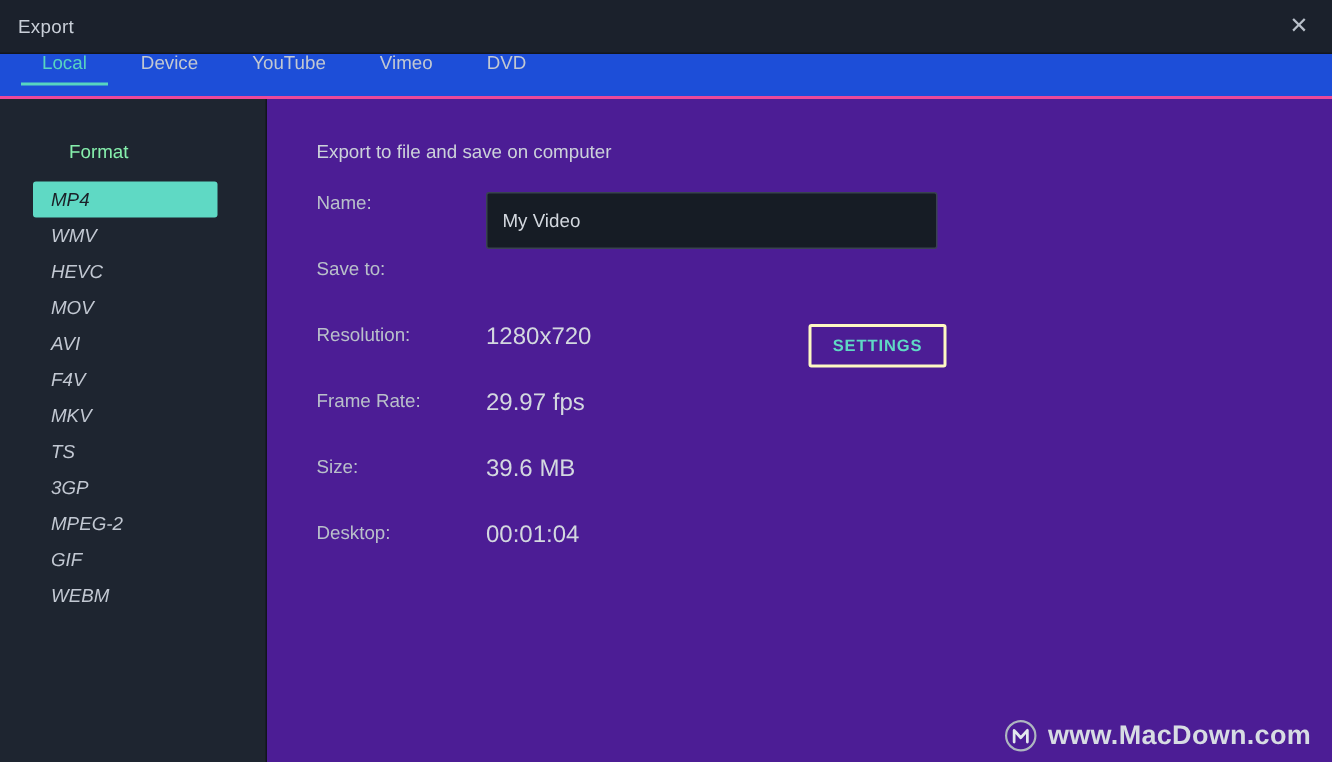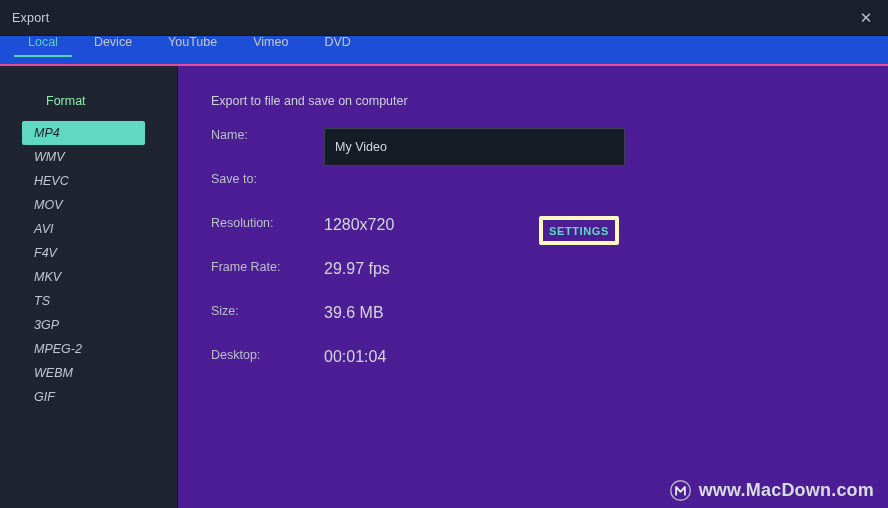--- a/index.html
+++ b/index.html
@@ -169,23 +169,23 @@
     transform: translateY(-50%);
     width: 16px; height: 14px;
     cursor: pointer;
   }
   .plain-value {
     font-size: 16px;
     color: #d3d8df;
     width: 215px;
   }
   .settings-btn {
-    width: 80px;
+    width: 92px;
     height: 29px;
-    border: 4px solid #fef9c3;
+    border: 2px solid #fef9c3;
     border-radius: 2px;
     background: transparent;
     color: #5fd9c4;
     font-size: 11px;
     font-weight: bold;
     letter-spacing: .6px;
     cursor: pointer;
     font-family: "Liberation Sans", sans-serif;
   }
 
@@ -232,22 +232,22 @@
         <li class="format-item selected">MP4</li>
         <li class="format-item">WMV</li>
         <li class="format-item">HEVC</li>
         <li class="format-item">MOV</li>
         <li class="format-item">AVI</li>
         <li class="format-item">F4V</li>
         <li class="format-item">MKV</li>
         <li class="format-item">TS</li>
         <li class="format-item">3GP</li>
         <li class="format-item">MPEG-2</li>
+        <li class="format-item">GIF</li>
         <li class="format-item">WEBM</li>
-        <li class="format-item">GIF</li>
       </ul>
     </div>
 
     <div class="main">
 
       <div class="main-heading">Export to file and save on computer</div>
 
       <div class="row">
         <div class="row-label">Name:</div>
         <div class="field">

